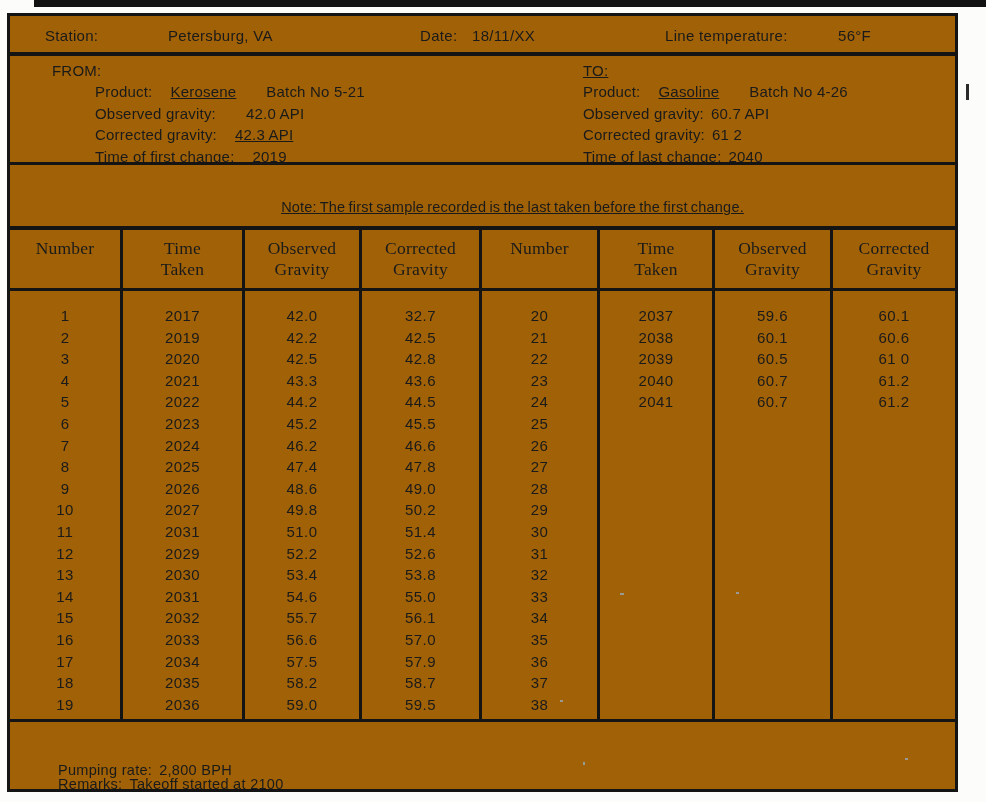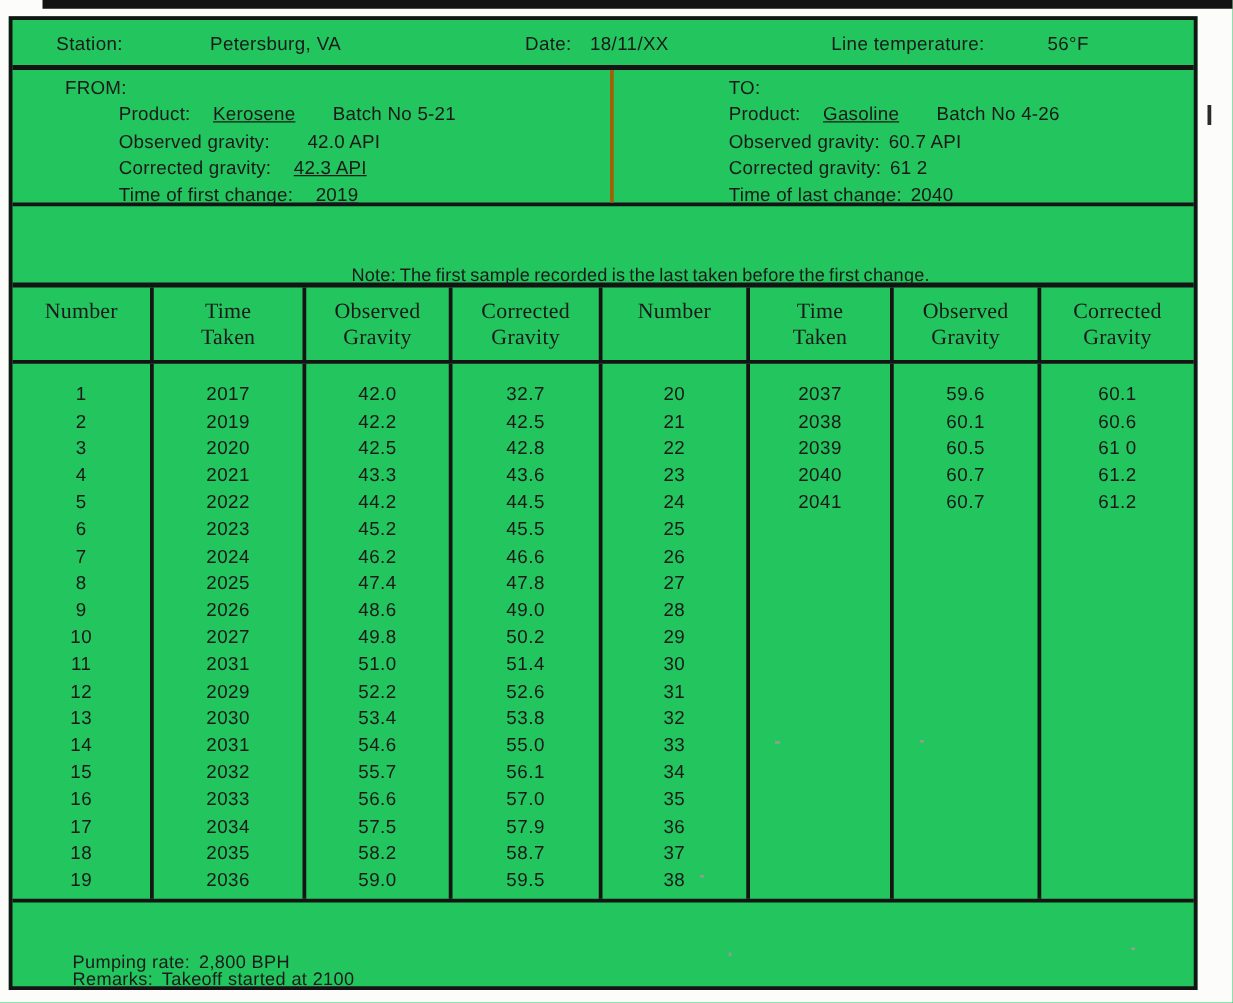--- a/index.html
+++ b/index.html
@@ -12,44 +12,44 @@
     overflow:hidden;
   }
   
   .top-bar{position:absolute;left:34px;top:0;width:952px;height:7px;background:#121212;}
   .right-tick{position:absolute;left:966px;top:84px;width:3px;height:16px;background:#2a2a2a;}
 
   .form{
     position:absolute;left:7px;top:13px;box-sizing:border-box;
     width:951px;height:779px;
     border:3px solid #141414;
-    background:#22c55e;
+    background:#a16207;
   }
   .row{position:relative;box-sizing:border-box;width:100%;}
   .abs{position:absolute;white-space:nowrap;}
 
   
   .station-row{height:40px;border-bottom:4px solid #141414;font-size:15px;letter-spacing:.3px;}
   .station-row .abs{top:11px;}
 
   
   .fromto-row{height:109px;border-bottom:3px solid #141414;display:flex;font-size:15px;letter-spacing:.2px;}
   .from-col{box-sizing:border-box;width:481px;border-right:3px solid #a16207;padding-top:4px;}
   .to-col{flex:1;padding-top:4px;}
   .ft-line{line-height:21.4px;white-space:nowrap;}
   .from-col .ft-title{padding-left:42px;}
   .from-col .ft-line{padding-left:85px;}
   .from-col .ft-title{padding-left:42px;}
-  .to-col .ft-title{padding-left:43px;}
+  .to-col .ft-title{padding-left:43px;text-decoration:underline;}
   .to-col .ft-line{padding-left:92px;}
   .gap-s{margin-left:7px;} .gap-m{margin-left:18px;text-decoration:underline;} .gap-l{margin-left:30px;}
 
   
   .note-row{height:65px;border-bottom:4px solid #141414;text-align:center;}
-  .note-text{display:inline-block;margin-top:48px;font-size:14.5px;letter-spacing:.2px;word-spacing:-1px;padding-left:60px;}
+  .note-text{display:inline-block;margin-top:34px;font-size:14.5px;letter-spacing:.2px;word-spacing:-1px;padding-left:60px;text-decoration:underline;}
 
   
   .thead-row{height:61px;border-bottom:3px solid #141414;display:flex;}
   .tbody-row{height:431px;border-bottom:3px solid #141414;display:flex;}
   .c0{width:113px;} .c1{width:122px;} .c2{width:117px;} .c3{width:120px;}
   .c4{width:118px;} .c5{width:115px;} .c6{width:118px;} .c7{width:122px;}
   .hcell,.bcol{box-sizing:border-box;text-align:center;}
   .hcell{border-right:3px solid #141414;font-family:"Liberation Serif", serif;font-weight:normal;font-size:17.5px;line-height:21px;padding-top:8px;letter-spacing:.2px;}
   .hcell.last,.bcol.last{border-right:none;}
   .bcol{border-right:3px solid #141414;font-size:15px;letter-spacing:.4px;padding-top:14px;}

